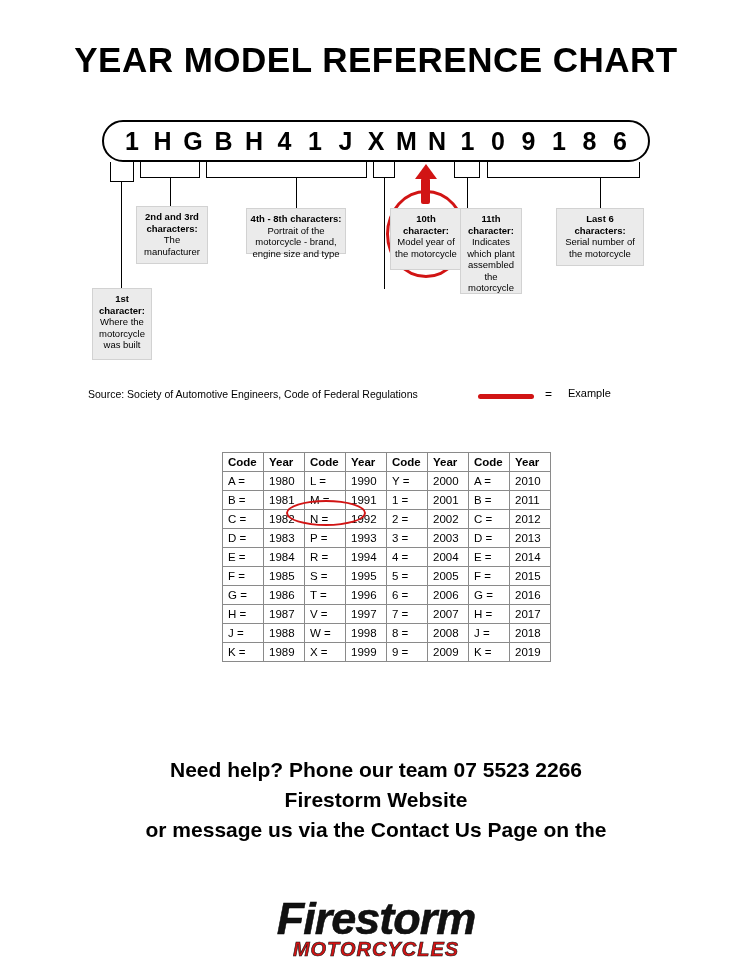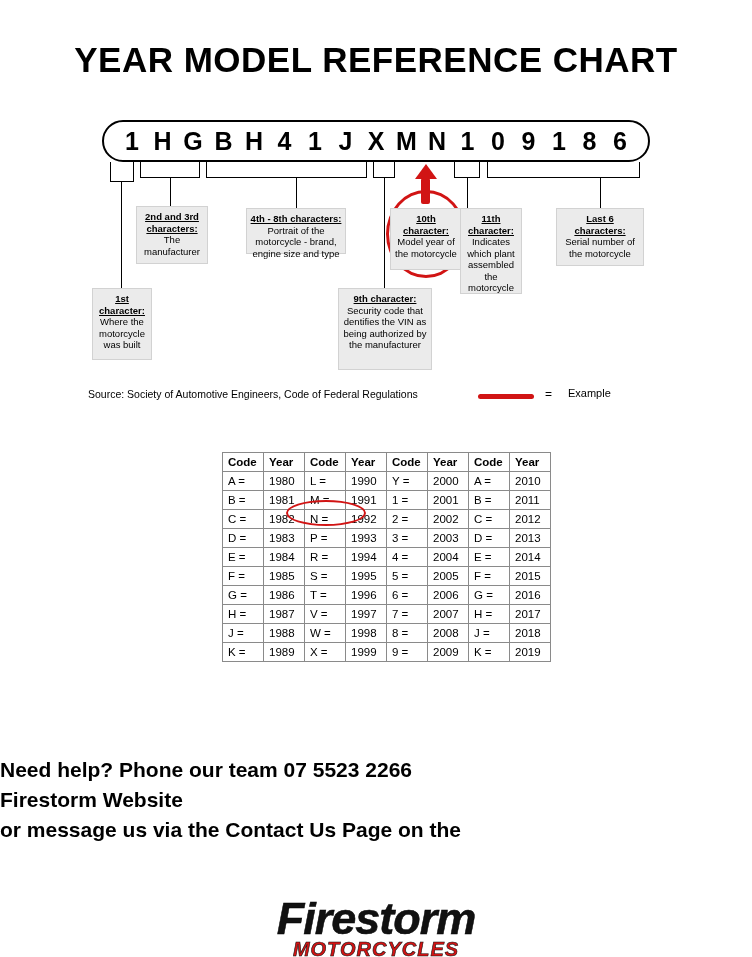--- a/index.html
+++ b/index.html
@@ -45,21 +45,21 @@
     position:absolute;
     background:#ebebeb;
     border:1px solid #d2d2d2;
     box-sizing:border-box;
     text-align:center;
     font-size:9.5px;
     line-height:11.5px;
     padding:4px 3px;
     color:#000;
   }
-  .callout b{font-weight:bold;text-decoration:underline;}
+  .callout b{font-weight:bold;}
 
   
   .red-ellipse{
     position:absolute;
     border:3px solid #d11414;
     border-radius:50%;
     box-sizing:border-box;
   }
   .red-arrow-shaft{
     position:absolute;background:#d11414;width:9px;border-radius:2px;
@@ -103,21 +103,21 @@
   .table-circle{
     position:absolute;left:286px;top:500px;
     width:80px;height:26px;
     border:2.5px solid #d11414;border-radius:50%;
     box-sizing:border-box;
   }
 
   
   .footer{
     position:absolute;left:0;top:755px;width:752px;
-    text-align:left;font-size:21px;font-weight:bold;line-height:30px;
+    text-align:center;font-size:21px;font-weight:bold;line-height:30px;
   }
 
   
   .logo{
     position:absolute;left:196px;top:860px;width:360px;height:72px;margin-top:36px;
   }
   .logo-top{
     font-family:"Liberation Sans", sans-serif;
     font-weight:bold;font-style:italic;
     font-size:45px;letter-spacing:-1px;
@@ -205,24 +205,20 @@
   <div class="callout" style="left:136px;top:206px;width:72px;height:58px;">
     <b>2nd and 3rd characters:</b><br>
     <span>The manufacturer</span>
   </div>
 
   <div class="callout" style="left:246px;top:208px;width:100px;height:46px;">
     <b>4th - 8th characters:</b><br>
     <span>Portrait of the motorcycle - brand, engine size and type</span>
   </div>
 
-  <div class="callout" style="left:338px;top:288px;width:94px;height:82px;">
-    <b>9th character:</b><br>
-    <span>Security code that dentifies the VIN as being authorized by the manufacturer</span>
-  </div>
 
   <div class="callout" style="left:390px;top:208px;width:72px;height:62px;background:#ebebeb;">
     <b>10th character:</b><br>
     <span>Model year of the motorcycle</span>
   </div>
 
   <div class="callout" style="left:460px;top:208px;width:62px;height:86px;">
     <b>11th character:</b><br>
     <span>Indicates which plant assembled the motorcycle</span>
   </div>

